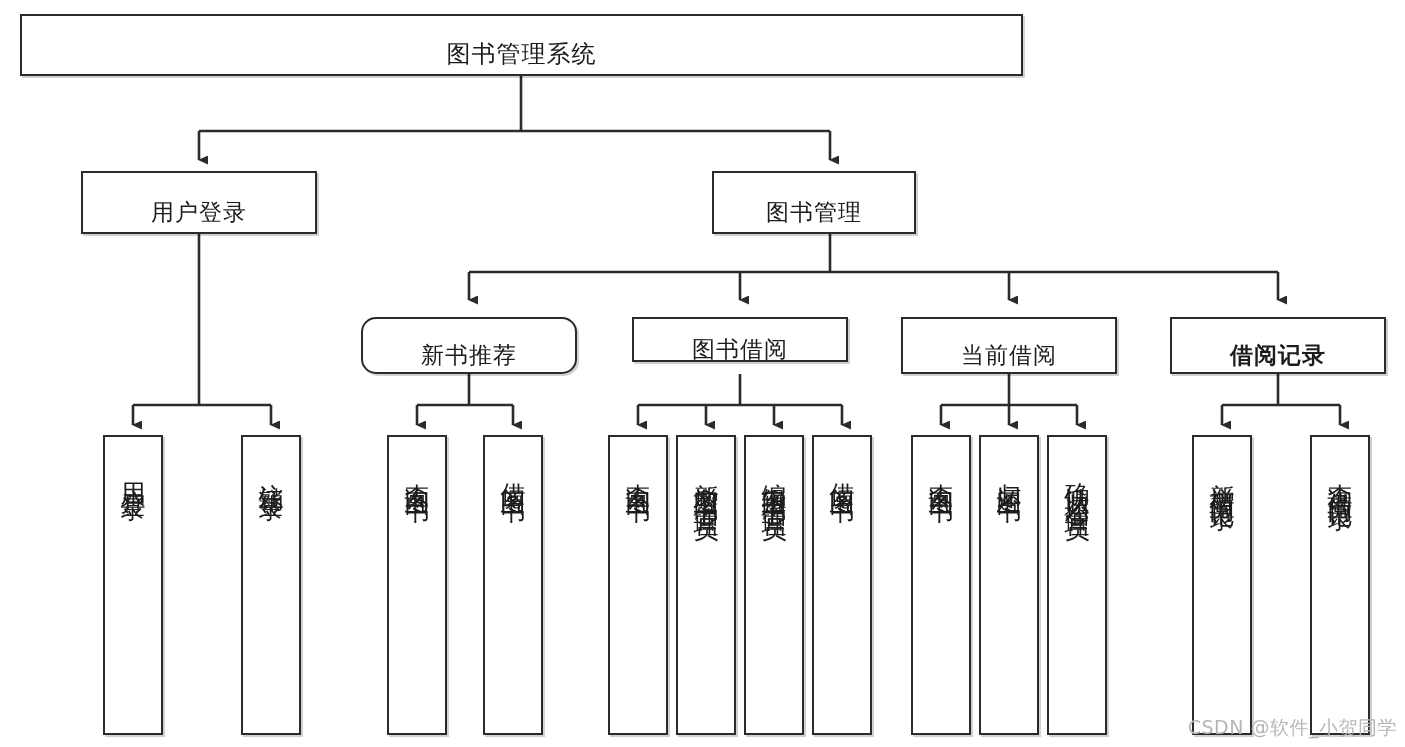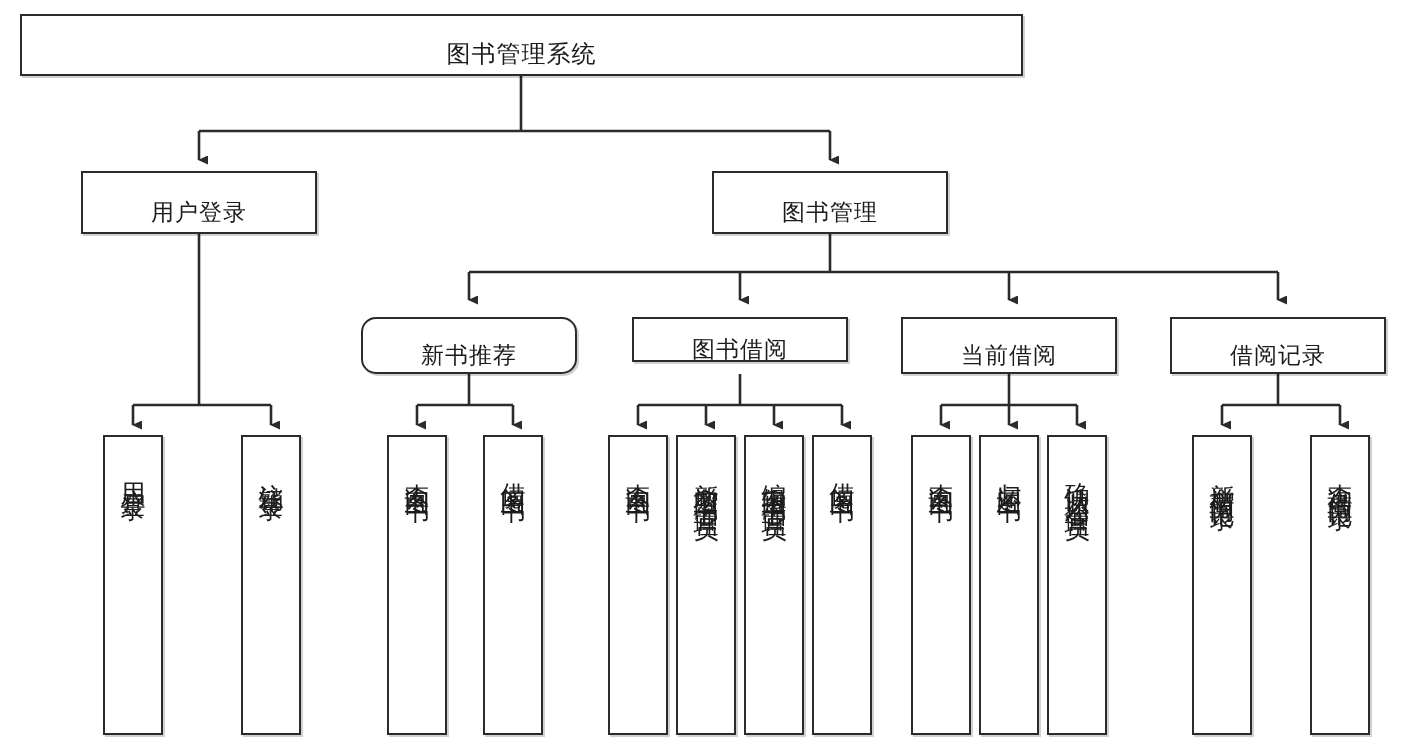--- a/index.html
+++ b/index.html
@@ -128,34 +128,34 @@
     </g>
   </svg>
 
   <div class="node root horizontal" style="left:20px; top:14px; width:1003px; height:62px;">
     <span class="label">图书管理系统</span>
   </div>
 
   <div class="node horizontal" style="left:81px; top:171px; width:236px; height:63px;">
     <span class="label">用户登录</span>
   </div>
-  <div class="node horizontal" style="left:712px; top:171px; width:236px; height:63px;">
+  <div class="node horizontal" style="left:712px; top:171px; width:204px; height:63px;">
     <span class="label">图书管理</span>
   </div>
 
   <div class="node horizontal" style="left:361px; top:317px; width:216px; height:57px;border-radius:15px;">
     <span class="label">新书推荐</span>
   </div>
   <div class="node horizontal" style="left:632px; top:317px; width:216px; height:45px;">
     <span class="label">图书借阅</span>
   </div>
   <div class="node horizontal" style="left:901px; top:317px; width:216px; height:57px;">
     <span class="label">当前借阅</span>
   </div>
-  <div class="node horizontal" style="left:1170px; top:317px; width:216px; height:57px;">
+  <div class="node horizontal" style="left:1170px; top:317px; width:216px; height:57px;font-weight:bold;">
     <span class="label">借阅记录</span>
   </div>
 
   <div class="node vertical" style="left:103px; top:435px; width:60px; height:300px;">
     <span class="label">用户登录</span>
   </div>
   <div class="node vertical" style="left:241px; top:435px; width:60px; height:300px;">
     <span class="label">注销登录</span>
   </div>
 
@@ -189,14 +189,15 @@
     <span class="label">确认归还（管理员）</span>
   </div>
 
   <div class="node vertical" style="left:1192px; top:435px; width:60px; height:300px;">
     <span class="label">新增借阅记录</span>
   </div>
   <div class="node vertical" style="left:1310px; top:435px; width:60px; height:300px;">
     <span class="label">查询借阅记录</span>
   </div>
 
+  <div class="watermark">CSDN @软件_小贺同学</div>
 
 </div>
 
 </body></html>

